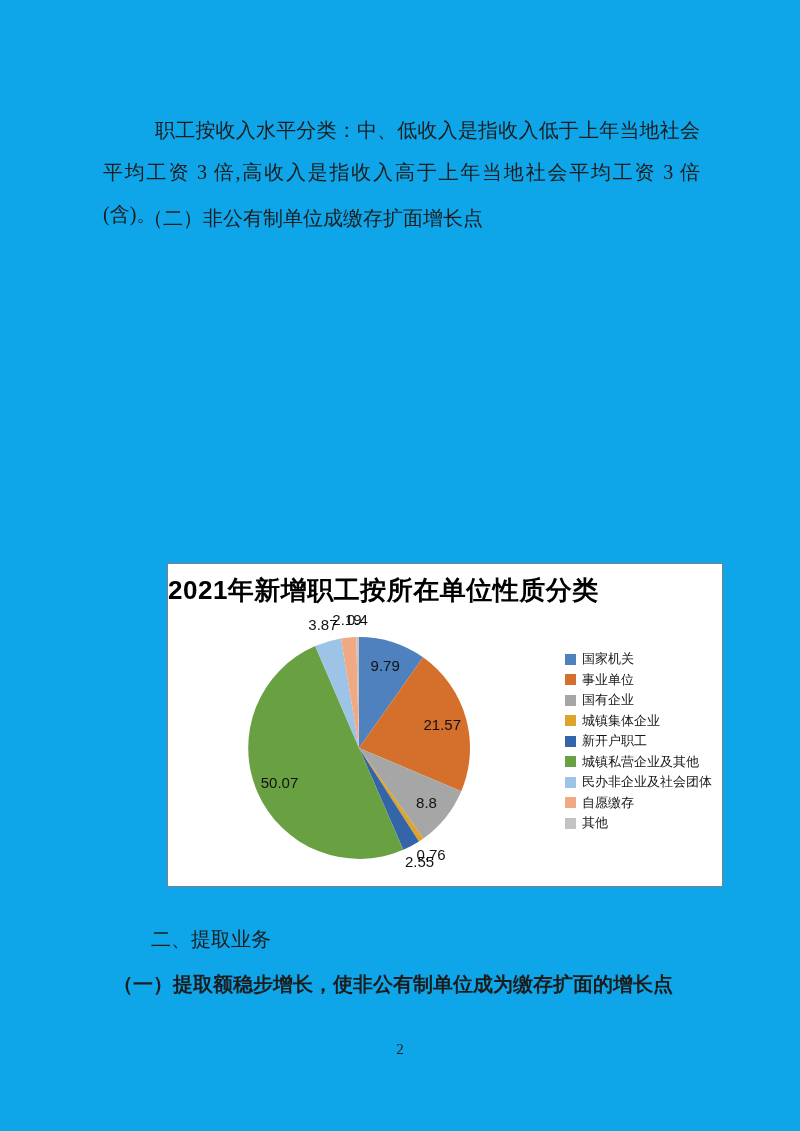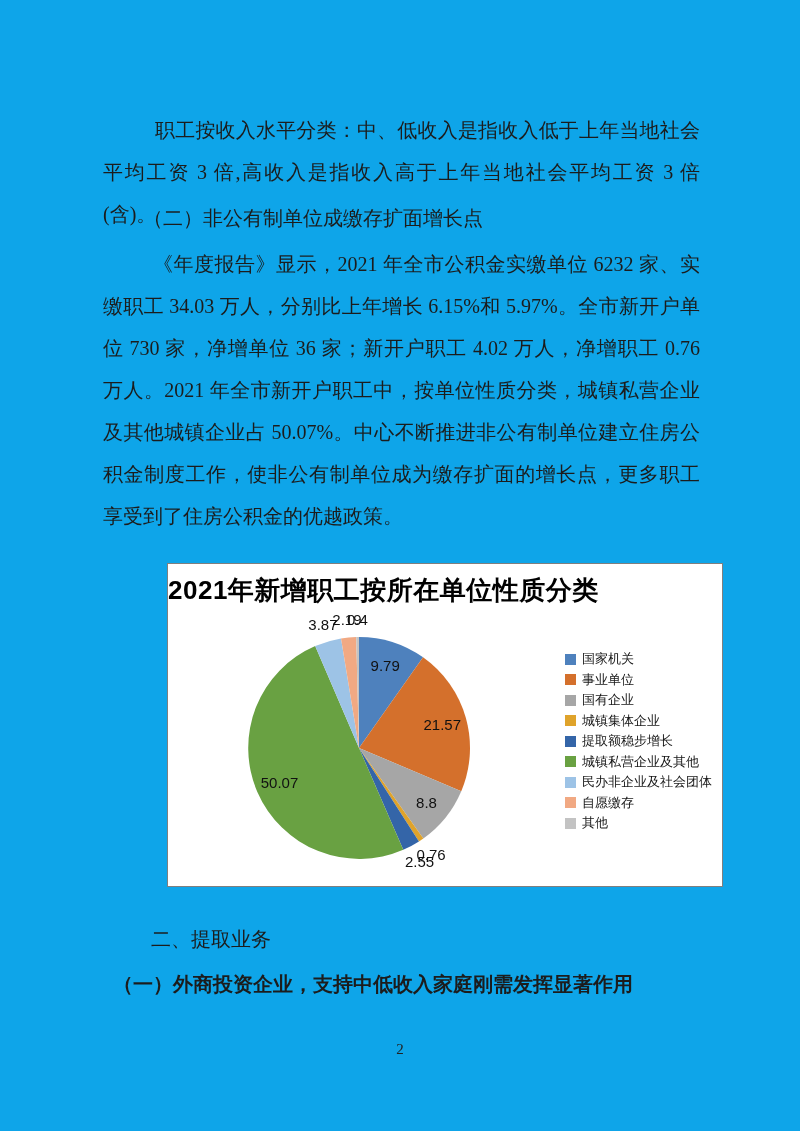--- a/index.html
+++ b/index.html
@@ -50,21 +50,20 @@
 </style>
 </head>
 <body>
 
 <div class="page">
 
   <p class="para para-intro">职工按收入水平分类：中、低收入是指收入低于上年当地社会平均工资 3 倍,高收入是指收入高于上年当地社会平均工资 3 倍(含)。</p>
 
   <p class="para head-sec2">（二）非公有制单位成缴存扩面增长点</p>
 
-  <p class="para para-report">《年度报告》显示，2021 年全市公积金实缴单位 6232 家、实缴职工 34.03 万人，分别比上年增长 6.15%和 5.97%。全市新开户单位 730 家，净增单位 36 家；新开户职工 4.02 万人，净增职工 0.76 万人。2021 年全市新开户职工中，按单位性质分类，城镇私营企业及其他城镇企业占 50.07%。中心不断推进非公有制单位建立住房公积金制度工作，使非公有制单位成为缴存扩面的增长点，更多职工享受到了住房公积金的优越政策。</p>
 
 
   <div class="chart-box">
     <svg id="pie-svg" class="pie-svg" width="556" height="324" viewBox="0 0 556 324">
         <path d="M191,184 L191.00,73.00 A111,111 0 0 1 255.05,93.35 Z" fill="#4E81BD"></path>
         <path d="M191,184 L255.05,93.35 A111,111 0 0 1 293.25,227.19 Z" fill="#D4702C"></path>
         <path d="M191,184 L293.25,227.19 A111,111 0 0 1 255.34,274.45 Z" fill="#A6A6A6"></path>
         <path d="M191,184 L255.34,274.45 A111,111 0 0 1 250.95,277.42 Z" fill="#DFA32B"></path>
         <path d="M191,184 L250.95,277.42 A111,111 0 0 1 235.28,285.79 Z" fill="#3465A8"></path>
         <path d="M191,184 L235.28,285.79 A111,111 0 1 1 147.17,82.02 Z" fill="#69A142"></path>
@@ -94,21 +93,21 @@
         <div class="legend-item">
           <span class="legend-swatch" style="background: rgb(166, 166, 166);"></span>
           <span class="legend-label">国有企业</span>
         </div>
         <div class="legend-item">
           <span class="legend-swatch" style="background: rgb(223, 163, 43);"></span>
           <span class="legend-label">城镇集体企业</span>
         </div>
         <div class="legend-item">
           <span class="legend-swatch" style="background: rgb(52, 101, 168);"></span>
-          <span class="legend-label">提取额稳步增长</span>
+          <span class="legend-label">新开户职工</span>
         </div>
         <div class="legend-item">
           <span class="legend-swatch" style="background: rgb(105, 161, 66);"></span>
           <span class="legend-label">城镇私营企业及其他</span>
         </div>
         <div class="legend-item">
           <span class="legend-swatch" style="background: rgb(157, 195, 230);"></span>
           <span class="legend-label">民办非企业及社会团体</span>
         </div>
         <div class="legend-item">
@@ -117,17 +116,17 @@
         </div>
         <div class="legend-item">
           <span class="legend-swatch" style="background: rgb(195, 195, 195);"></span>
           <span class="legend-label">其他</span>
         </div>
       </div>
   </div>
 
   <p class="para head-part2">二、提取业务</p>
 
-  <p class="para head-part2-1">（一）外商投资企业，支持中低收入家庭刚需发挥显著作用</p>
+  <p class="para head-part2-1">（一）提取额稳步增长，使非公有制单位成为缴存扩面的增长点</p>
 
   <div class="page-number">2</div>
 
 </div>
 
 </body></html>

